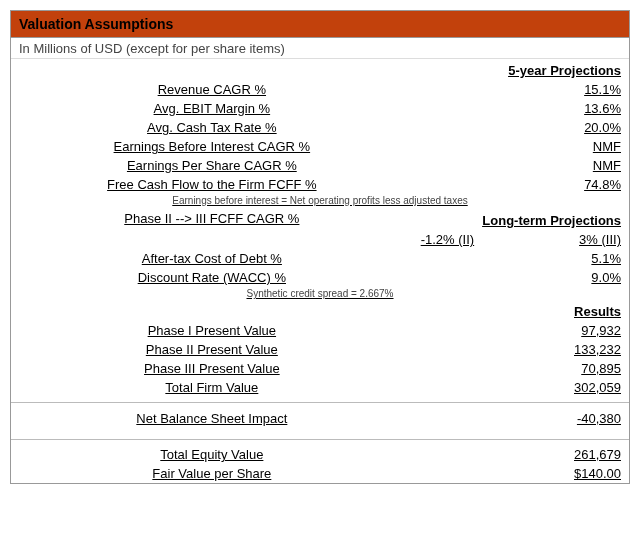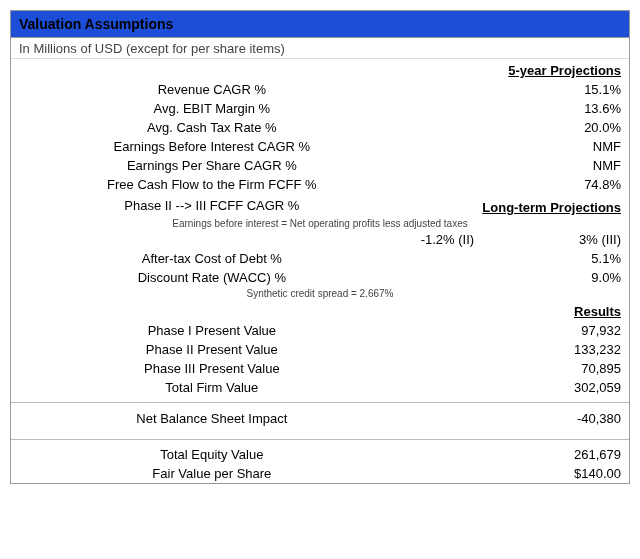--- a/index.html
+++ b/index.html
@@ -10,35 +10,36 @@
       color: #000;
       width: 640px;
       min-height: 559px;
     }
     .outer {
       border: 1px solid #999;
       margin: 10px;
       padding: 0;
     }
     .header-row {
-      background: #1d4ed8;
+      background: #c2410c;
       padding: 5px 8px;
       font-weight: bold;
       font-size: 14px;
       border-bottom: 1px solid #999;
     }
     .subtitle {
       font-size: 13px;
       color: #444;
       padding: 3px 8px 2px 8px;
       border-bottom: 1px solid #ddd;
     }
     table {
       width: 100%;
       border-collapse: collapse;
+      text-decoration: underline;
     }
     td {
       padding: 2px 8px;
       vertical-align: middle;
       text-align: center;
     }
     .label-col {
       width: 65%;
       font-size: 13px;
     }
@@ -116,28 +117,28 @@
           <td class="value-col">NMF</td>
         </tr>
         <tr>
           <td class="label-col">Free Cash Flow to the Firm FCFF %</td>
           <td class="value-col">74.8%</td>
         </tr>
       </tbody>
 
       <tbody>
         <tr>
+        <td colspan="2" class="small-note">Earnings before interest = Net operating profits less adjusted taxes</td>
+      </tr>
+
+      <tr>
         <td class="label-col bold-label" id="fcff-label">Phase II --&gt; III FCFF CAGR %</td>
         <td class="value-col">
           <div class="section-header">Long-term Projections</div>
         </td>
-      </tr>
-
-      <tr>
-        <td colspan="2" class="small-note">Earnings before interest = Net operating profits less adjusted taxes</td>
       </tr>
       <tr>
         <td class="label-col"></td>
         <td class="value-col">
           <div class="two-val">
             <span>-1.2% (II)</span>
             <span>3% (III)</span>
           </div>
         </td>
       </tr>

